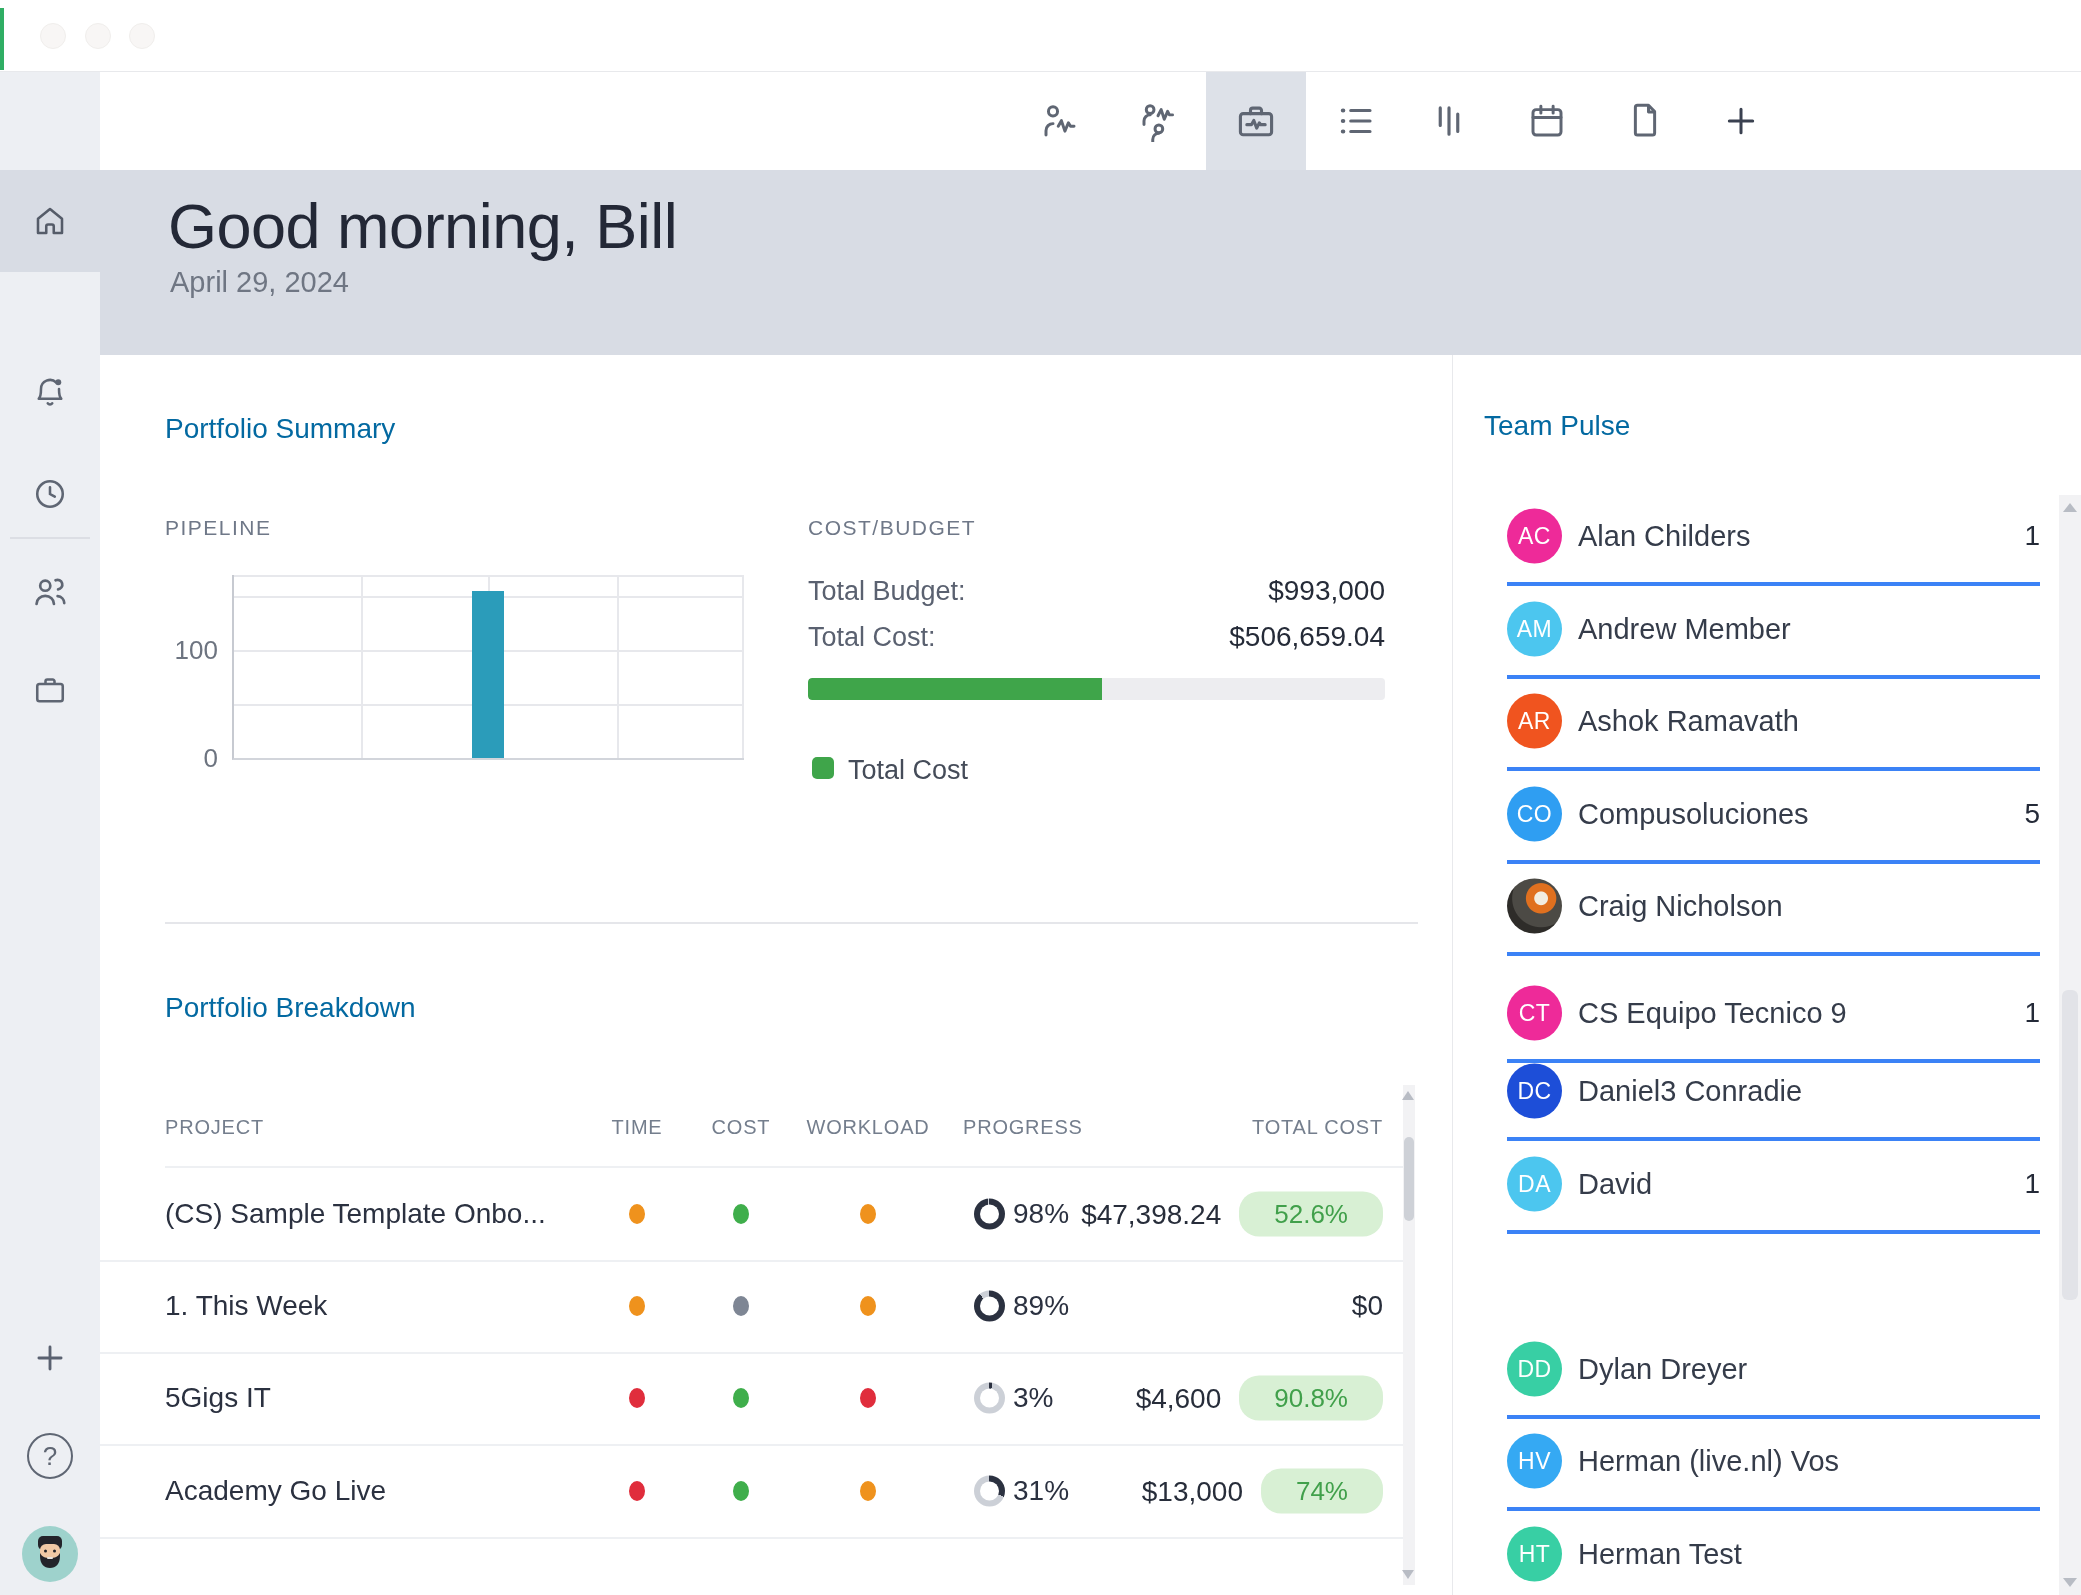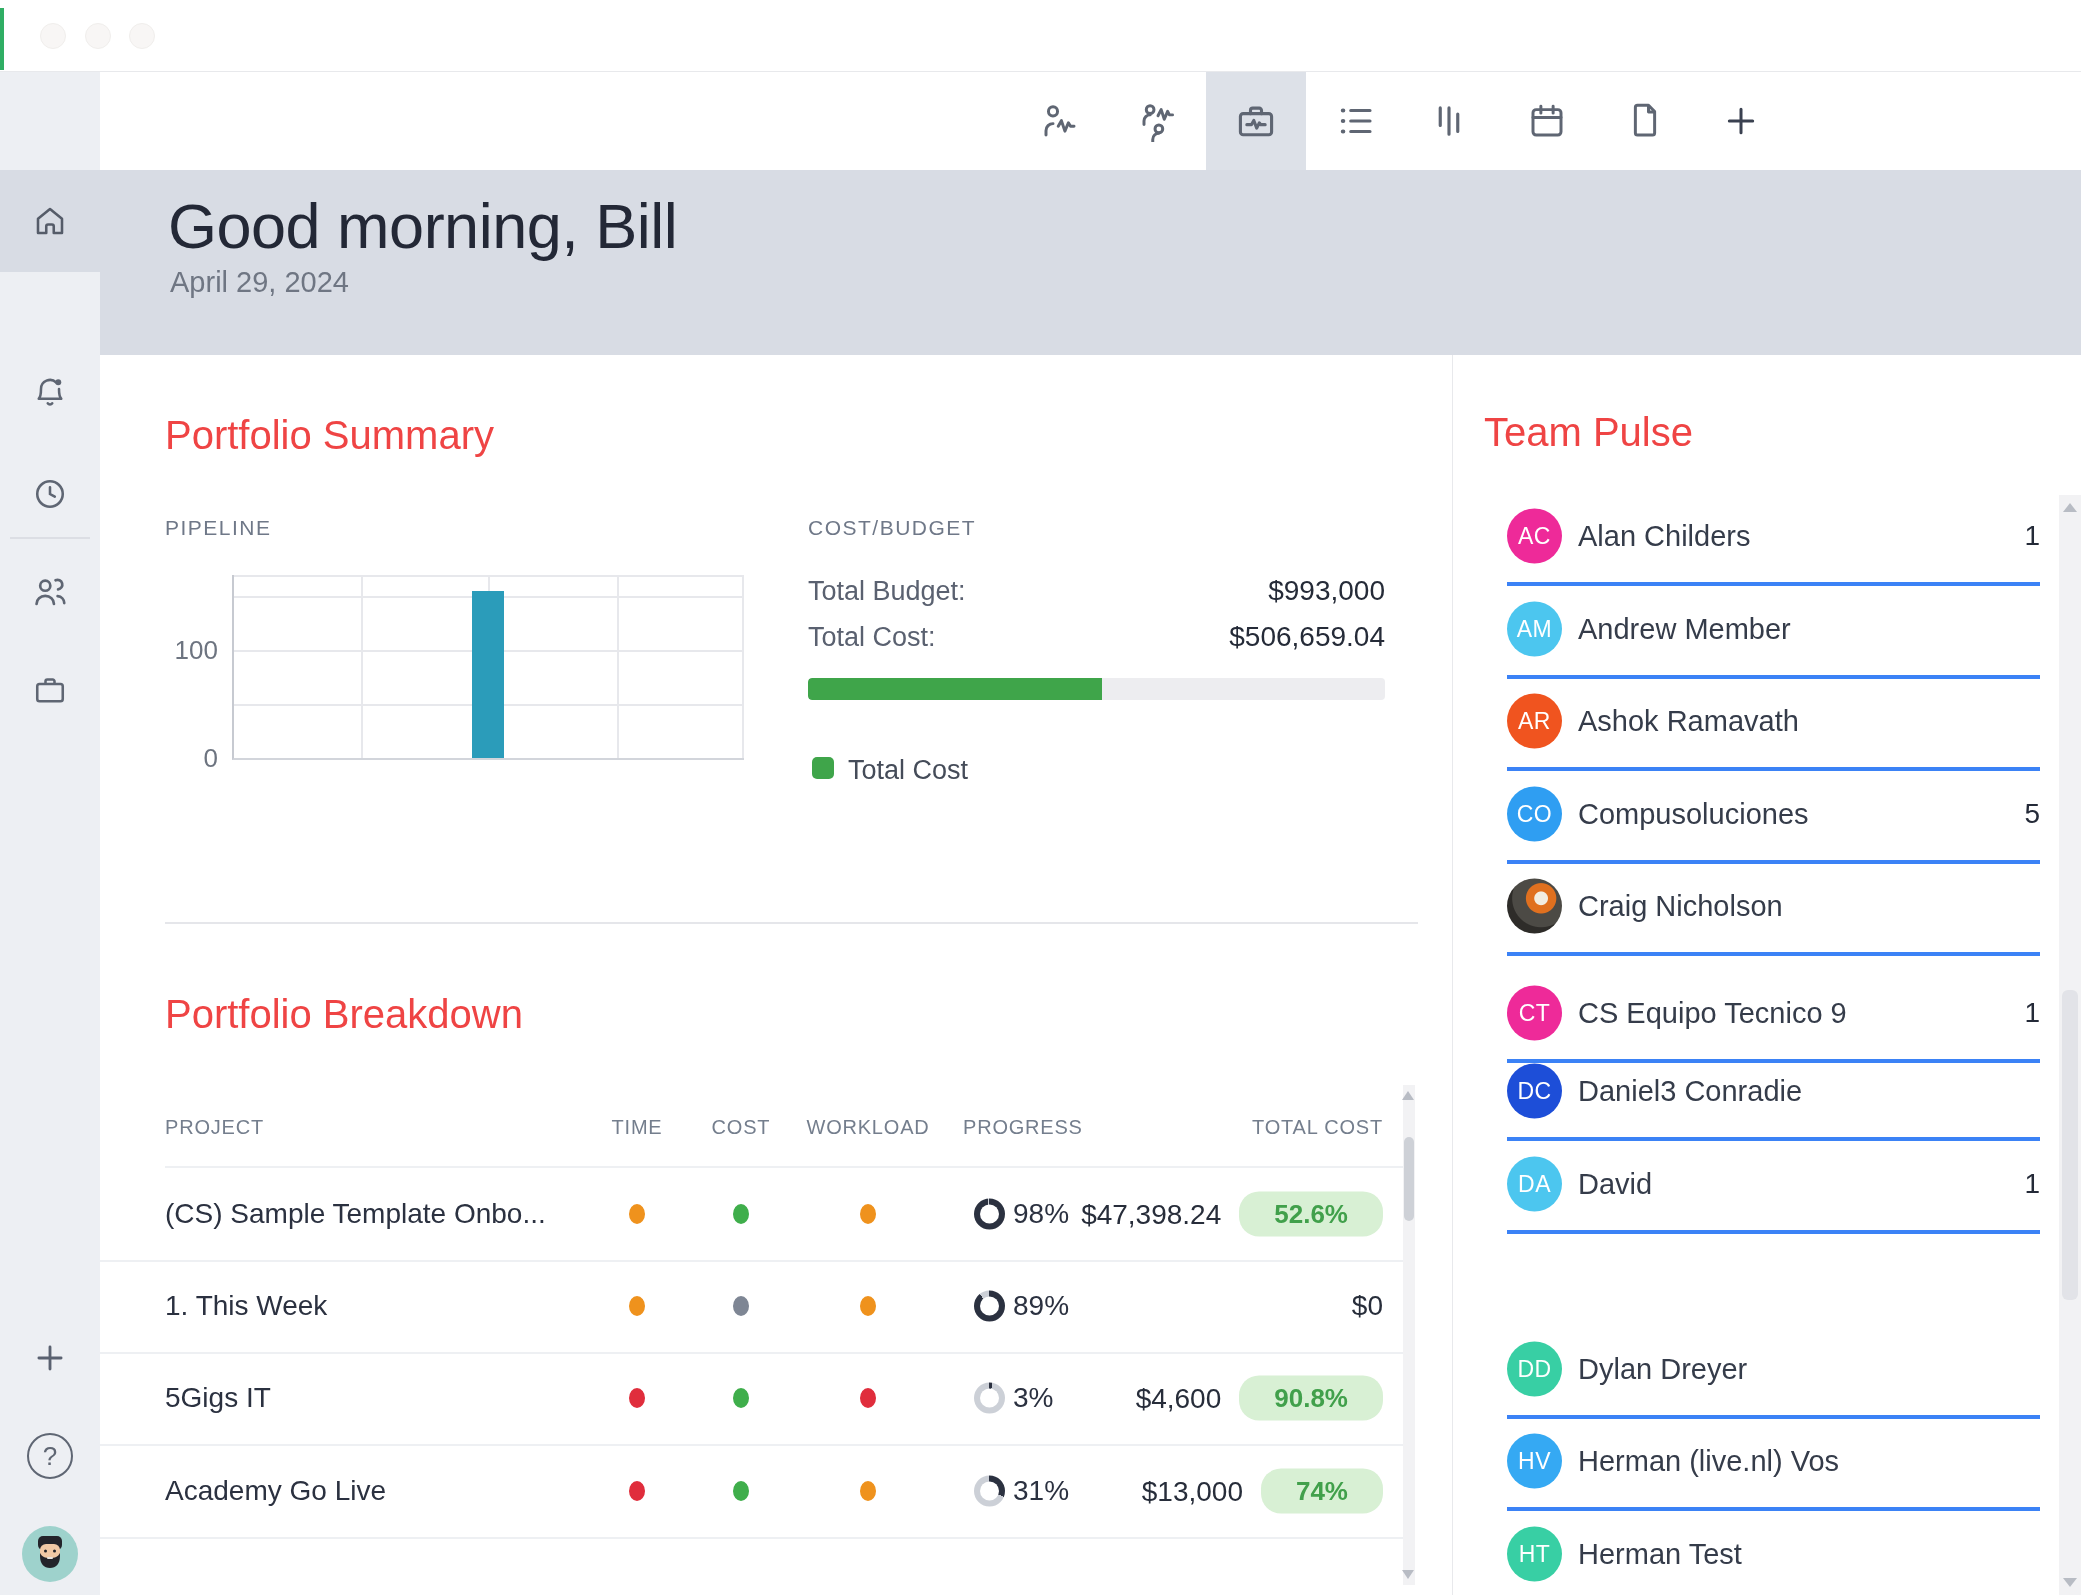--- a/index.html
+++ b/index.html
@@ -19,21 +19,21 @@
   .side-item.active{background:#d8dce4;height:102px;}
   #side-divider{left:10px;top:465px;width:80px;height:2px;background:#dcdee4;}
   #pm-logo{left:25px;top:98px;width:46px;height:46px;border-radius:50%;border:3.5px solid #6a7280;
            display:flex;align-items:center;justify-content:center;font-weight:bold;font-size:19px;color:#6a7280;letter-spacing:.5px;}
   
   #band{left:100px;top:170px;width:1981px;height:185px;background:#d8dce4;}
   #greeting{left:168px;top:190px;font-size:63px;color:#232836;letter-spacing:-.5px;}
   #hdate{left:170px;top:266px;font-size:29px;color:#6f7683;}
   
   #vdivider{left:1452px;top:355px;width:1px;height:1240px;background:#e8e9ec;}
-  .h2{font-size:40px;color:#ef4444;}
+  .h2{font-size:28px;color:#0369a1;}
   .small-label{font-size:21px;letter-spacing:1.5px;color:#6f7888;font-weight:500;}
   
   #plot{left:232px;top:575px;width:510px;height:183px;border-left:2px solid #c7cad1;border-bottom:2px solid #d2d5db;}
   .gl-h{position:absolute;left:0;width:100%;height:2px;background:#e7e8ec;}
   .gl-v{position:absolute;top:0;width:2px;height:100%;background:#e7e8ec;}
   #bar-open{position:absolute;left:238px;bottom:0;width:32px;background:#2b9cba;}
   .ytick{position:absolute;right:1863px;transform:translateY(-50%);font-size:26px;color:#6d7480;width:80px;text-align:right;}
   .legend-row{display:flex;align-items:center;gap:52px;}
   .leg-item{display:flex;align-items:center;gap:14px;font-size:26px;color:#454c59;}
   .swatch{width:21px;height:21px;border-radius:4px;flex:0 0 auto;}
@@ -47,21 +47,21 @@
   
   .col-head{position:absolute;top:1116px;font-size:20px;letter-spacing:.8px;color:#747e8d;font-weight:500;}
   .prow{position:absolute;left:100px;width:1303px;height:92px;border-bottom:2px solid #eef0f3;}
   .pname{position:absolute;left:65px;top:50%;transform:translateY(-50%);font-size:28px;color:#2b3140;max-width:300px;white-space:nowrap;}
   .dot{position:absolute;top:50%;transform:translate(-50%,-50%);width:16px;height:20px;border-radius:50%;}
   .ring{position:absolute;left:874px;top:50%;transform:translateY(-50%);width:31px;height:31px;border-radius:50%;}
   .ring i{position:absolute;left:6px;top:6px;width:19px;height:19px;border-radius:50%;background:#fff;}
   .ppct{position:absolute;left:913px;top:50%;transform:translateY(-50%);font-size:28px;color:#2b3140;}
   .money-wrap{position:absolute;right:20px;top:50%;transform:translateY(-50%);display:flex;align-items:center;gap:18px;}
   .money{font-size:28px;color:#272d3a;}
-  .badge{font-size:26px;color:#41a04b;background:#d8f0d4;border-radius:20px;padding:7px 35px;font-weight:bold;}
+  .badge{font-size:26px;color:#41a04b;background:#d8f0d4;border-radius:20px;padding:7px 35px;}
   
   .sb-track{position:absolute;background:#f2f2f4;}
   .sb-thumb{position:absolute;border-radius:6px;}
   .tri-up{width:0;height:0;border-left:7px solid transparent;border-right:7px solid transparent;border-bottom:9px solid #b8bcc4;position:absolute;}
   .tri-down{width:0;height:0;border-left:7px solid transparent;border-right:7px solid transparent;border-top:9px solid #b8bcc4;position:absolute;}
   
   .member{position:absolute;left:1507px;width:533px;height:92px;border-bottom:4px solid #3b82f6;}
   .avatar{position:absolute;left:0;top:50%;transform:translateY(-50%);width:55px;height:55px;border-radius:50%;
           display:flex;align-items:center;justify-content:center;color:#fff;font-size:23px;font-weight:500;letter-spacing:.5px;}
   .avatar.photo{background:radial-gradient(circle at 62% 36%,#f2ede2 0 13%,#e0701f 15% 30%,#4c4a45 32% 58%,#2e2c29 60% 100%);}

